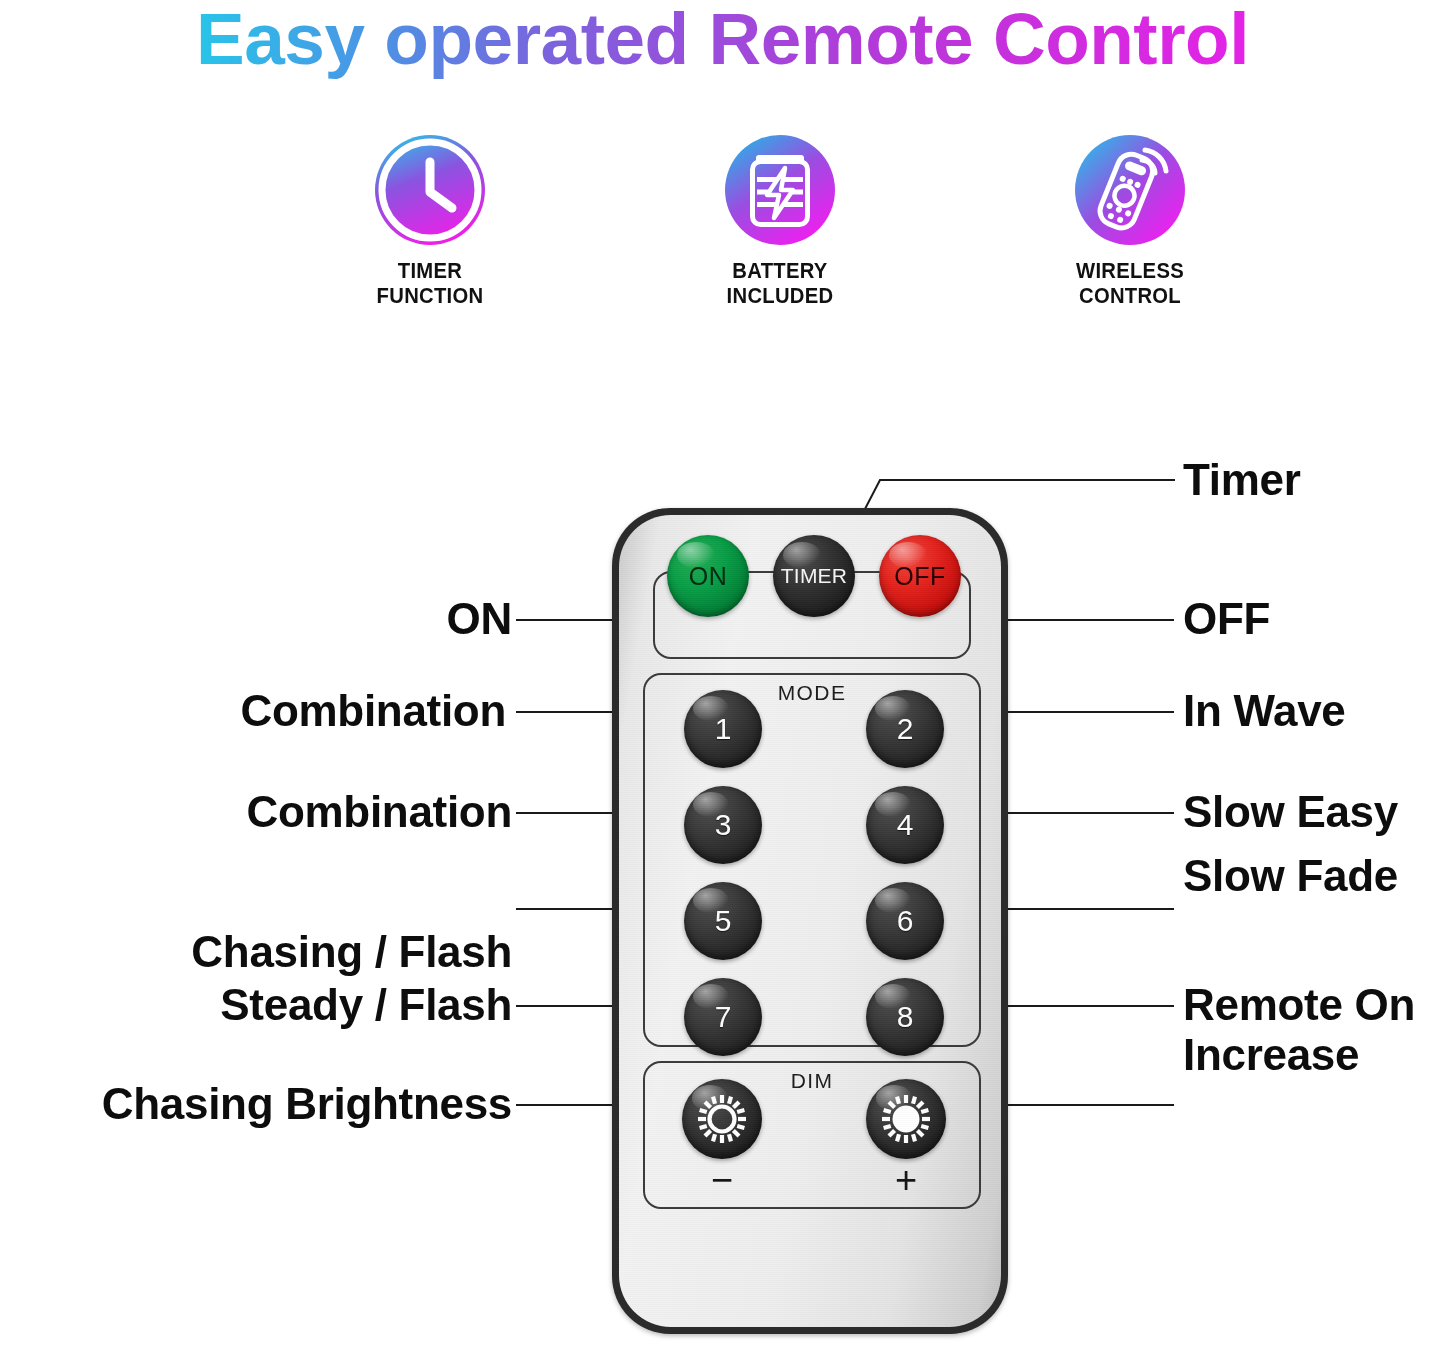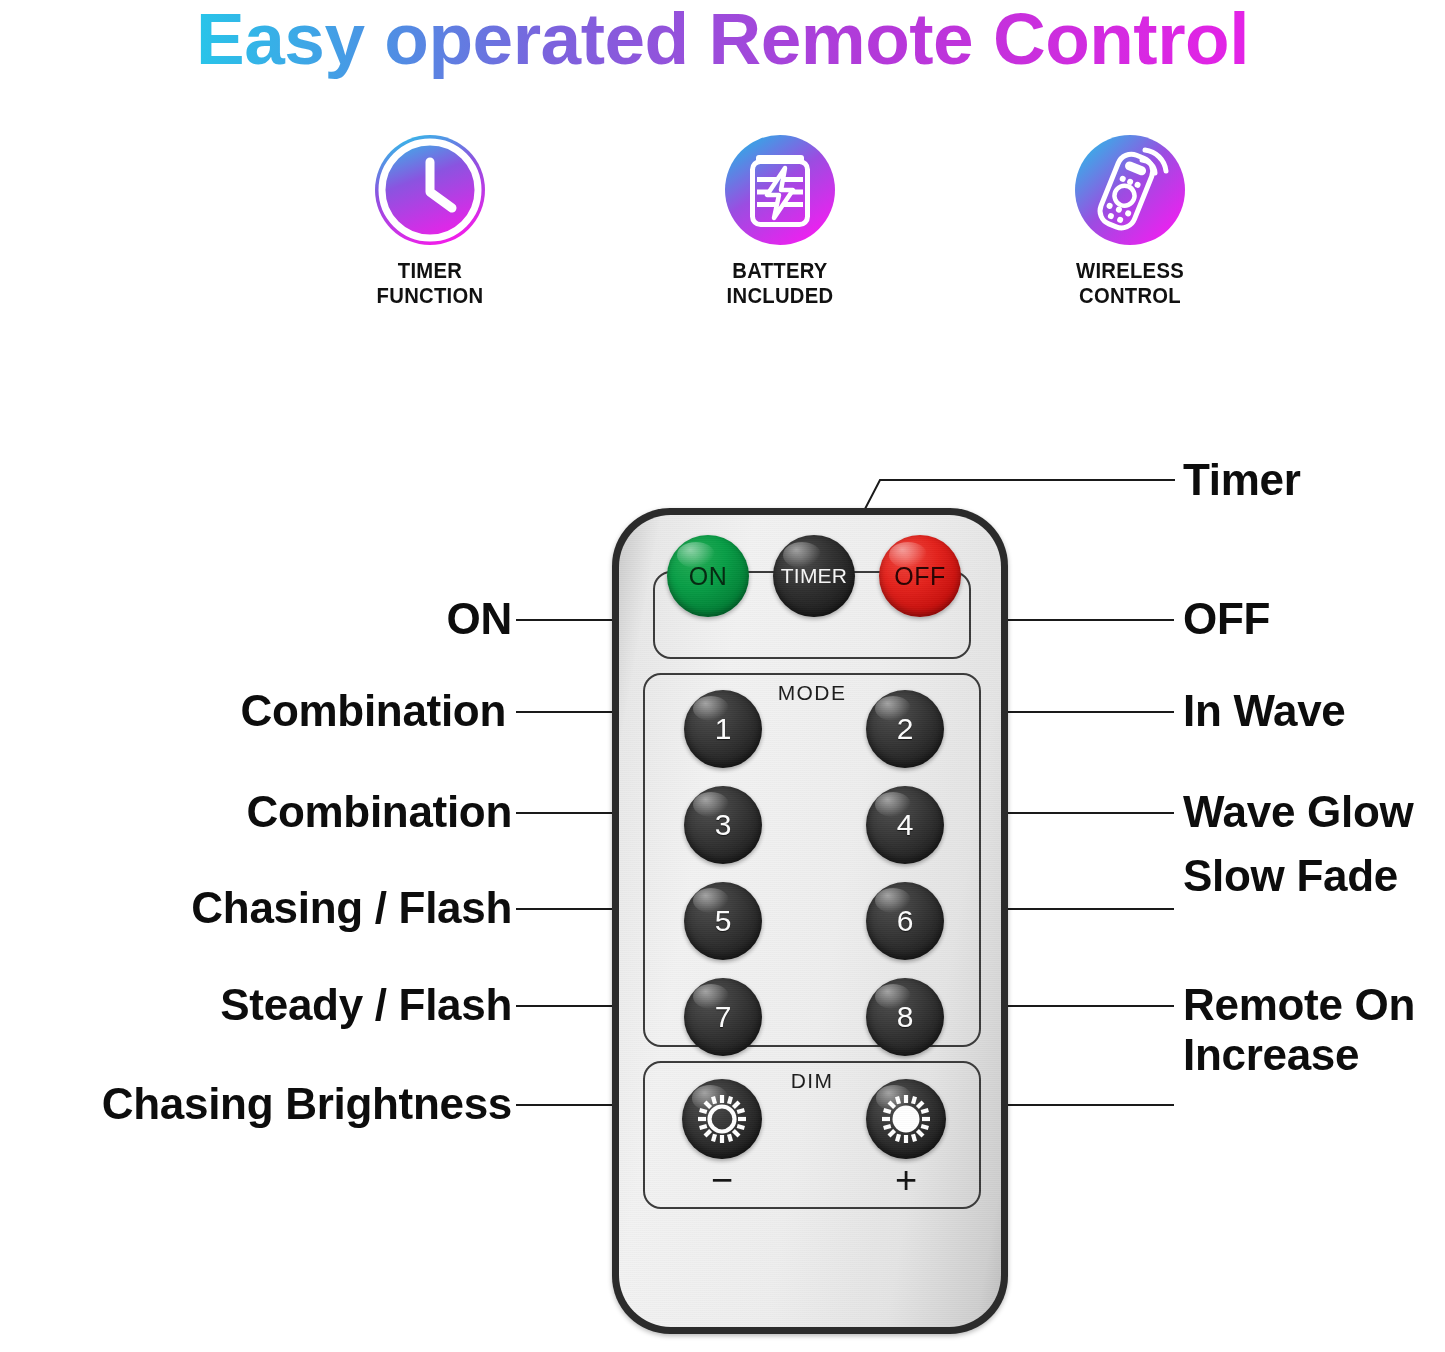--- a/index.html
+++ b/index.html
@@ -312,28 +312,28 @@
 <div class="leader" style="left:950px; top:1005px; width:224px;"></div>
 <div class="leader" style="left:950px; top:1104px; width:224px;"></div>
 
 <svg width="380" height="180" style="position:absolute;left:810px;top:460px;">
   <path d="M0 155 L70 20 L365 20" fill="none" stroke="#1a1a1a" stroke-width="2"></path>
 </svg>
 
 <div class="callout left" style="left:116px; top:594px;  width:396px;">ON</div>
 <div class="callout left" style="left:110px; top:686px;  width:396px;">Combination</div>
 <div class="callout left" style="left:116px; top:787px;  width:396px;">Combination</div>
-<div class="callout left" style="left:106px; top:883px;  width:406px;">Chasing / Flash</div>
+<div class="callout left" style="left:106px; top:927px;  width:406px;">Chasing / Flash</div>
 <div class="callout left" style="left:106px; top:980px;  width:406px;">Steady / Flash</div>
 <div class="callout left" style="left:4px;  top:1079px; width:508px;">Chasing Brightness</div>
 
 <div class="callout right" style="left:1183px; top:455px;">Timer</div>
 <div class="callout right" style="left:1183px; top:594px;">OFF</div>
 <div class="callout right" style="left:1183px; top:686px;">In Wave</div>
-<div class="callout right" style="left:1183px; top:787px;">Wave Glow</div>
+<div class="callout right" style="left:1183px; top:787px;">Slow Easy</div>
 <div class="callout right" style="left:1183px; top:851px;">Slow Fade</div>
 <div class="callout right" style="left:1183px; top:980px;">Remote On</div>
 <div class="callout right" style="left:1183px; top:1030px;">Increase</div>
 
 <div id="remote">
   <div id="remote-face">
 
     <div class="panel" id="panel-power">
       <div class="btn btn-power" id="btn-on">
         <span class="btn-label">ON</span>

